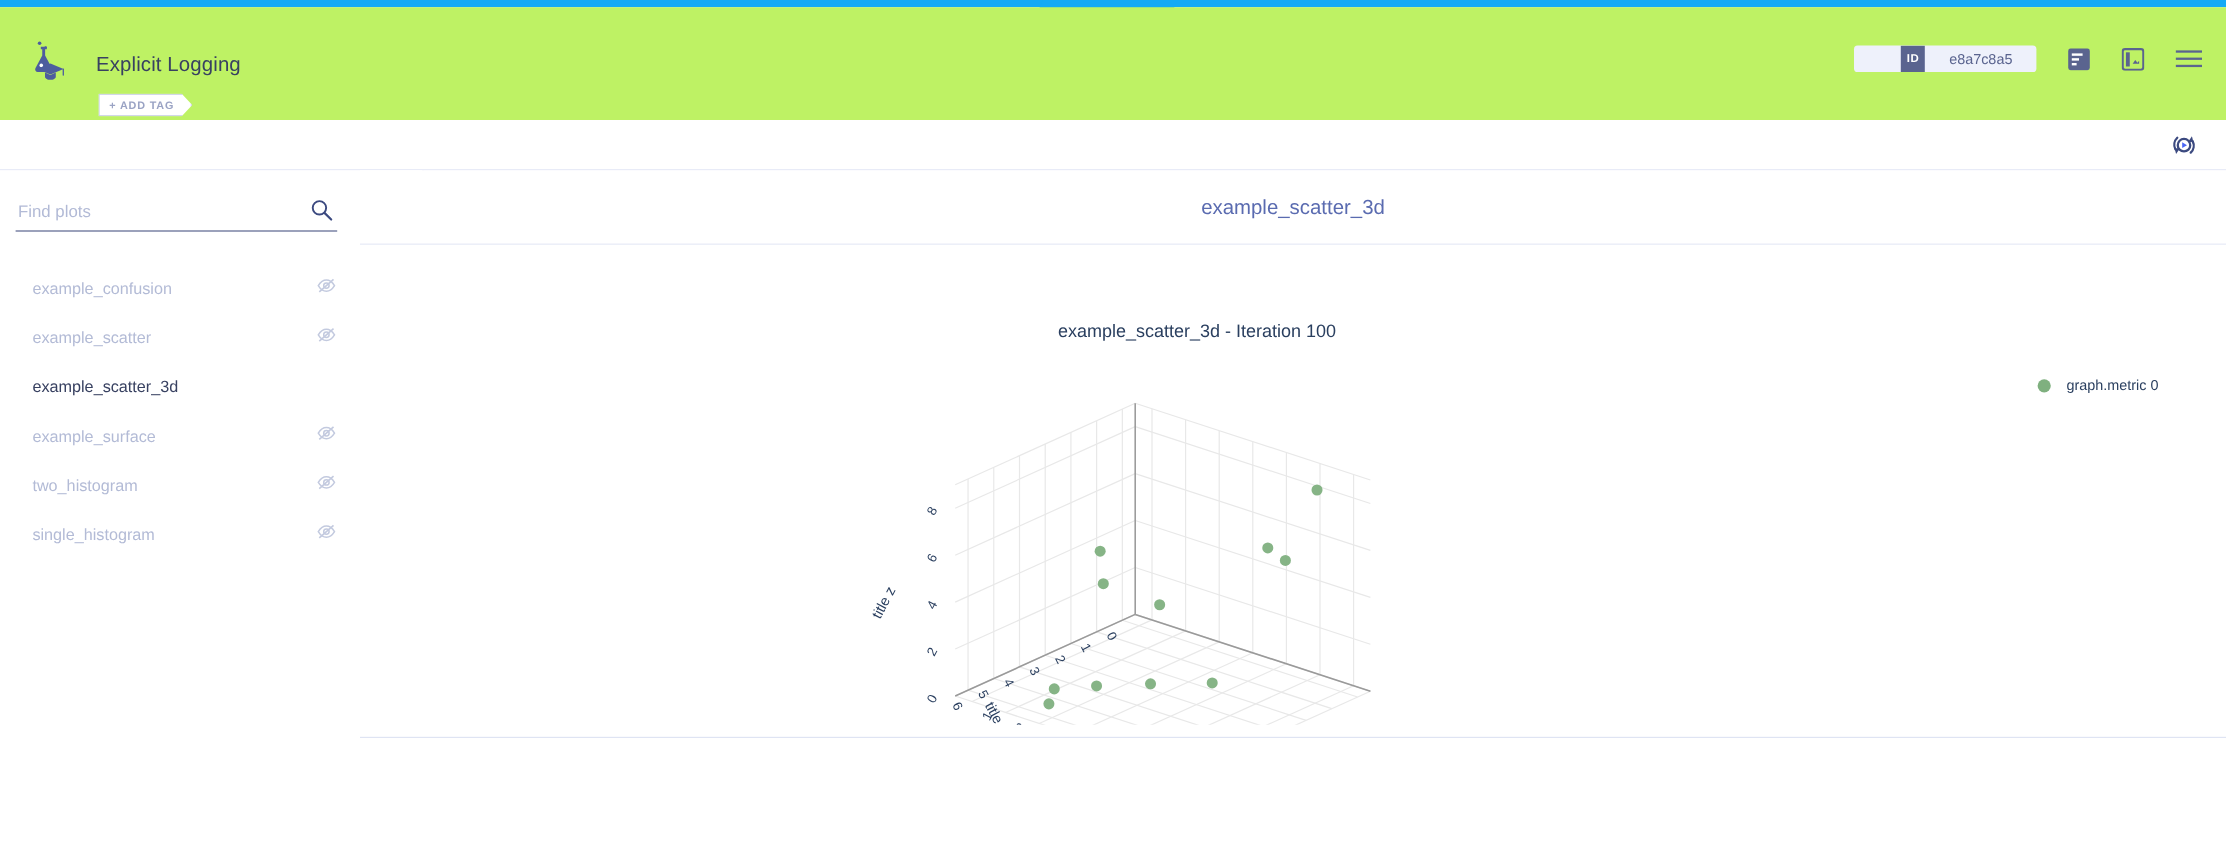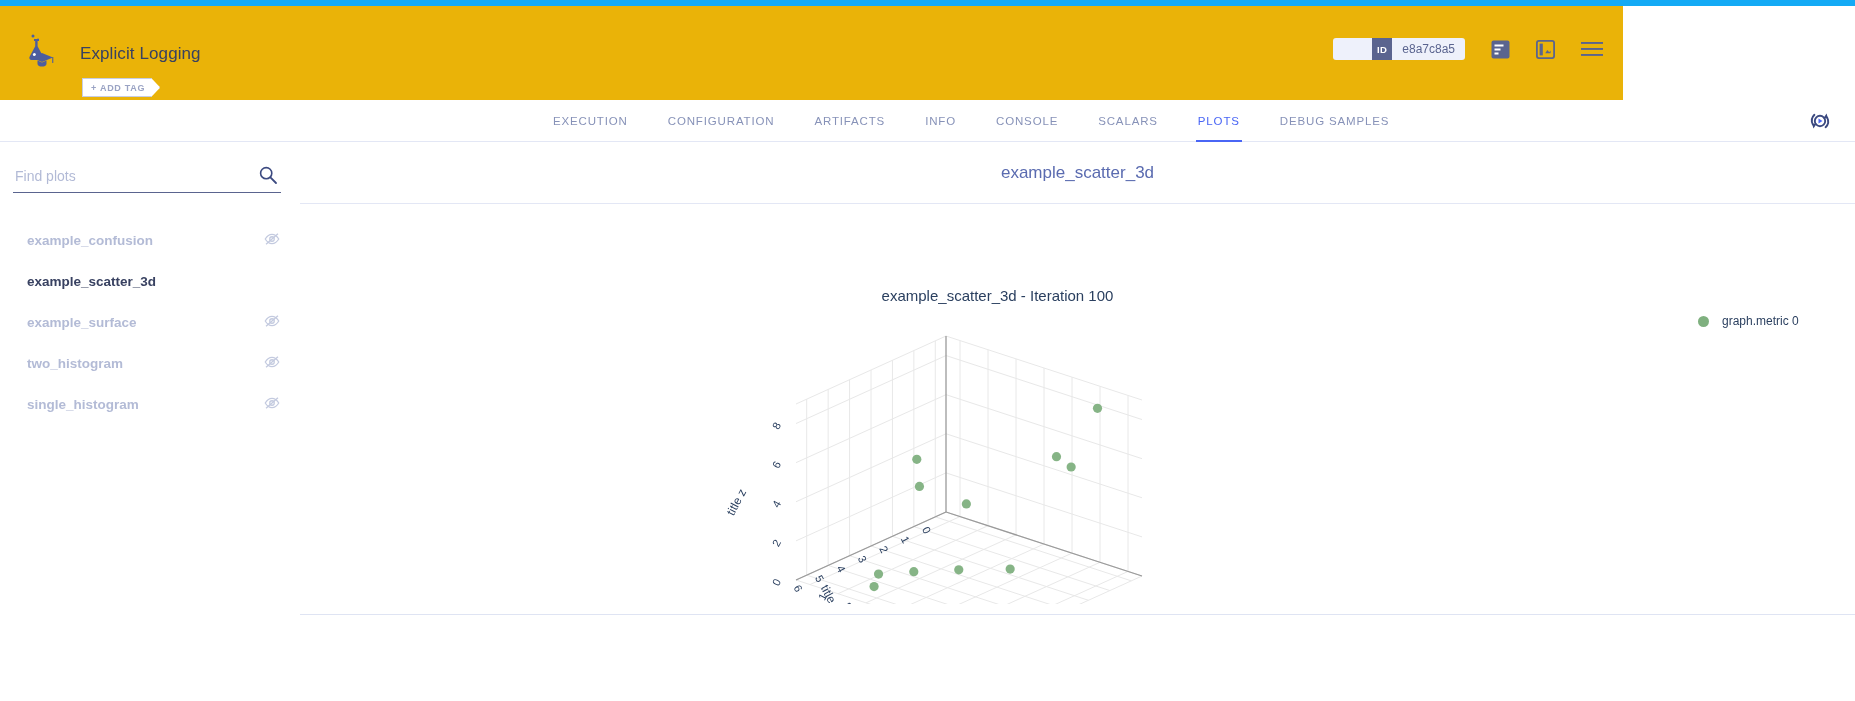--- a/index.html
+++ b/index.html
@@ -24,22 +24,22 @@
     background: #14aaf5;
     color: #ffffff;
     font-size: 11.5px; font-weight: bold; letter-spacing: 0.9px;
     display: flex; align-items: center; justify-content: center;
     clip-path: polygon(12px 0, 100% 0, calc(100% - 12px) 100%, 0 100%);
   }
 
   
   .header {
     position: absolute; top: 6px; left: 0;
-    width: 1623px; height: 94px;
-    background: #eab308;
+    width: 1855px; height: 94px;
+    background: #bef264;
   }
   .logo {
     position: absolute; left: 18px; top: 26px;
     width: 44px; height: 40px;
   }
   .exp-title {
     position: absolute; left: 80px; top: 38px;
     font-size: 17px; color: #384161; font-weight: normal;
     letter-spacing: 0.1px;
   }
@@ -64,21 +64,21 @@
     background: #eef1fb; border-radius: 3px; overflow: hidden;
     margin-right: 26px;
   }
   .id-badge .k {
     background: #5a648f; color: #fff; font-size: 9.5px; font-weight: bold;
     padding: 0 5px; height: 22px; display: flex; align-items: center;
     letter-spacing: 0.4px;
     margin-left: 39px;
   }
   .id-badge .v {
-    color: #5a648f; font-size: 12px; padding: 0 10px;
+    color: #5a648f; font-size: 12px; padding: 0 20px;
   }
   .hdr-icon { margin-right: 26px; cursor: pointer; display: flex; align-items: center; }
   .hdr-icon:last-child { margin-right: 0; }
 
   
   .tabbar {
     position: absolute; top: 100px; left: 0;
     width: 1855px; height: 42px;
     border-bottom: 1px solid #e3e7f5;
     background: #ffffff;
@@ -127,21 +127,21 @@
   .show-all {
     position: absolute; top: 59px; right: 8px;
     font-size: 11.5px; color: #4a66f5; cursor: pointer;
   }
   .plot-list { position: absolute; top: 78px; left: 0; width: 299px; }
   .plot-item {
     height: 41px; display: flex; align-items: center;
     padding: 0 18px 0 27px; cursor: pointer;
     justify-content: space-between;
   }
-  .plot-item .nm { font-size: 13.5px; color: #b3bbd6; font-weight: bold; }
+  .plot-item .nm { font-size: 13.5px; color: #b3bbd6; }
   .plot-item.selected .nm { color: #384161; }
   .eye-off { opacity: 1; }
 
   
   .main {
     position: absolute; top: 142px; left: 300px;
     width: 1555px; height: 559px; background: #ffffff;
   }
   .plot-header {
     position: absolute; top: 0; left: 0; width: 1555px; height: 62px;
@@ -151,21 +151,21 @@
   .plot-header-title { font-size: 17px; color: #5a6bb0; }
 
   .plot-card {
     position: absolute; top: 62px; left: 0;
     width: 1555px; height: 411px;
     border-bottom: 1px solid #dfe4f3;
     background: #ffffff;
   }
   .chart-title {
     position: absolute; top: 64px; left: 0; width: 1395px;
-    text-align: center; font-size: 15px; color: #2a3f5f; margin-top: 19px;
+    text-align: center; font-size: 15px; color: #2a3f5f;
   }
   .legend {
     position: absolute; top: 110px; left: 1398px;
     display: flex; align-items: center; gap: 13px;
   }
   .legend-dot {
     width: 11px; height: 11px; border-radius: 50%;
     background: #7fb07f;
   }
   .legend-label { font-size: 12px; color: #2a3f5f; }
@@ -235,30 +235,20 @@
       <svg width="22" height="16" viewBox="0 0 22 16">
         <rect x="0" y="1" width="22" height="1.9" fill="#5a648f"></rect>
         <rect x="0" y="7" width="22" height="1.9" fill="#5a648f"></rect>
         <rect x="0" y="13" width="22" height="1.9" fill="#5a648f"></rect>
       </svg>
     </span>
   </div>
 </div>
 
 <div class="tabbar">
-  <div class="tabs">
-    <div class="tab">EXECUTION</div>
-    <div class="tab">CONFIGURATION</div>
-    <div class="tab">ARTIFACTS</div>
-    <div class="tab">INFO</div>
-    <div class="tab">CONSOLE</div>
-    <div class="tab">SCALARS</div>
-    <div class="tab active">PLOTS</div>
-    <div class="tab">DEBUG SAMPLES</div>
-  </div>
 
   <span class="refresh-btn">
     <svg width="26" height="26" viewBox="0 0 26 26">
       <path d="M20.2 9.6 a8.2 8.2 0 0 1 -1.6 9.6 M5.8 16.4 a8.2 8.2 0 0 1 1.6 -9.6" fill="none" stroke="#3c4a80" stroke-width="1.9" stroke-linecap="round"></path>
       <path d="M19.6 5.6 l1.2 4.6 l-4.6 0.4 z" fill="#3c4a80"></path>
       <path d="M6.4 20.4 l-1.2 -4.6 l4.6 -0.4 z" fill="#3c4a80"></path>
       <circle cx="13" cy="13" r="5.2" fill="none" stroke="#3c4a80" stroke-width="1.9"></circle>
       <path d="M11.5 10.6 l4 2.4 l-4 2.4 z" fill="#4a66f5"></path>
     </svg>
   </span>
@@ -284,20 +274,30 @@
       <span class="nm">example_confusion</span>
       <span class="eye-off">
         <svg width="18" height="18" viewBox="0 0 20 20">
           <path d="M2.5 10 C4.7 6.4 7.2 4.8 10 4.8 C12.8 4.8 15.3 6.4 17.5 10 C15.3 13.6 12.8 15.2 10 15.2 C7.2 15.2 4.7 13.6 2.5 10 Z" fill="none" stroke="#c3cadf" stroke-width="1.4"></path>
           <circle cx="10" cy="10" r="2.5" fill="none" stroke="#c3cadf" stroke-width="1.4"></circle>
           <line x1="3.4" y1="15.8" x2="16.6" y2="4.2" stroke="#c3cadf" stroke-width="1.5"></line>
         </svg>
       </span>
     </div>
 
+    <div class="plot-item">
+      <span class="nm">example_scatter</span>
+      <span class="eye-off">
+        <svg width="18" height="18" viewBox="0 0 20 20">
+          <path d="M2.5 10 C4.7 6.4 7.2 4.8 10 4.8 C12.8 4.8 15.3 6.4 17.5 10 C15.3 13.6 12.8 15.2 10 15.2 C7.2 15.2 4.7 13.6 2.5 10 Z" fill="none" stroke="#c3cadf" stroke-width="1.4"></path>
+          <circle cx="10" cy="10" r="2.5" fill="none" stroke="#c3cadf" stroke-width="1.4"></circle>
+          <line x1="3.4" y1="15.8" x2="16.6" y2="4.2" stroke="#c3cadf" stroke-width="1.5"></line>
+        </svg>
+      </span>
+    </div>
 
     <div class="plot-item selected">
       <span class="nm">example_scatter_3d</span>
     </div>
 
     <div class="plot-item">
       <span class="nm">example_surface</span>
       <span class="eye-off">
         <svg width="18" height="18" viewBox="0 0 20 20">
           <path d="M2.5 10 C4.7 6.4 7.2 4.8 10 4.8 C12.8 4.8 15.3 6.4 17.5 10 C15.3 13.6 12.8 15.2 10 15.2 C7.2 15.2 4.7 13.6 2.5 10 Z" fill="none" stroke="#c3cadf" stroke-width="1.4"></path>

